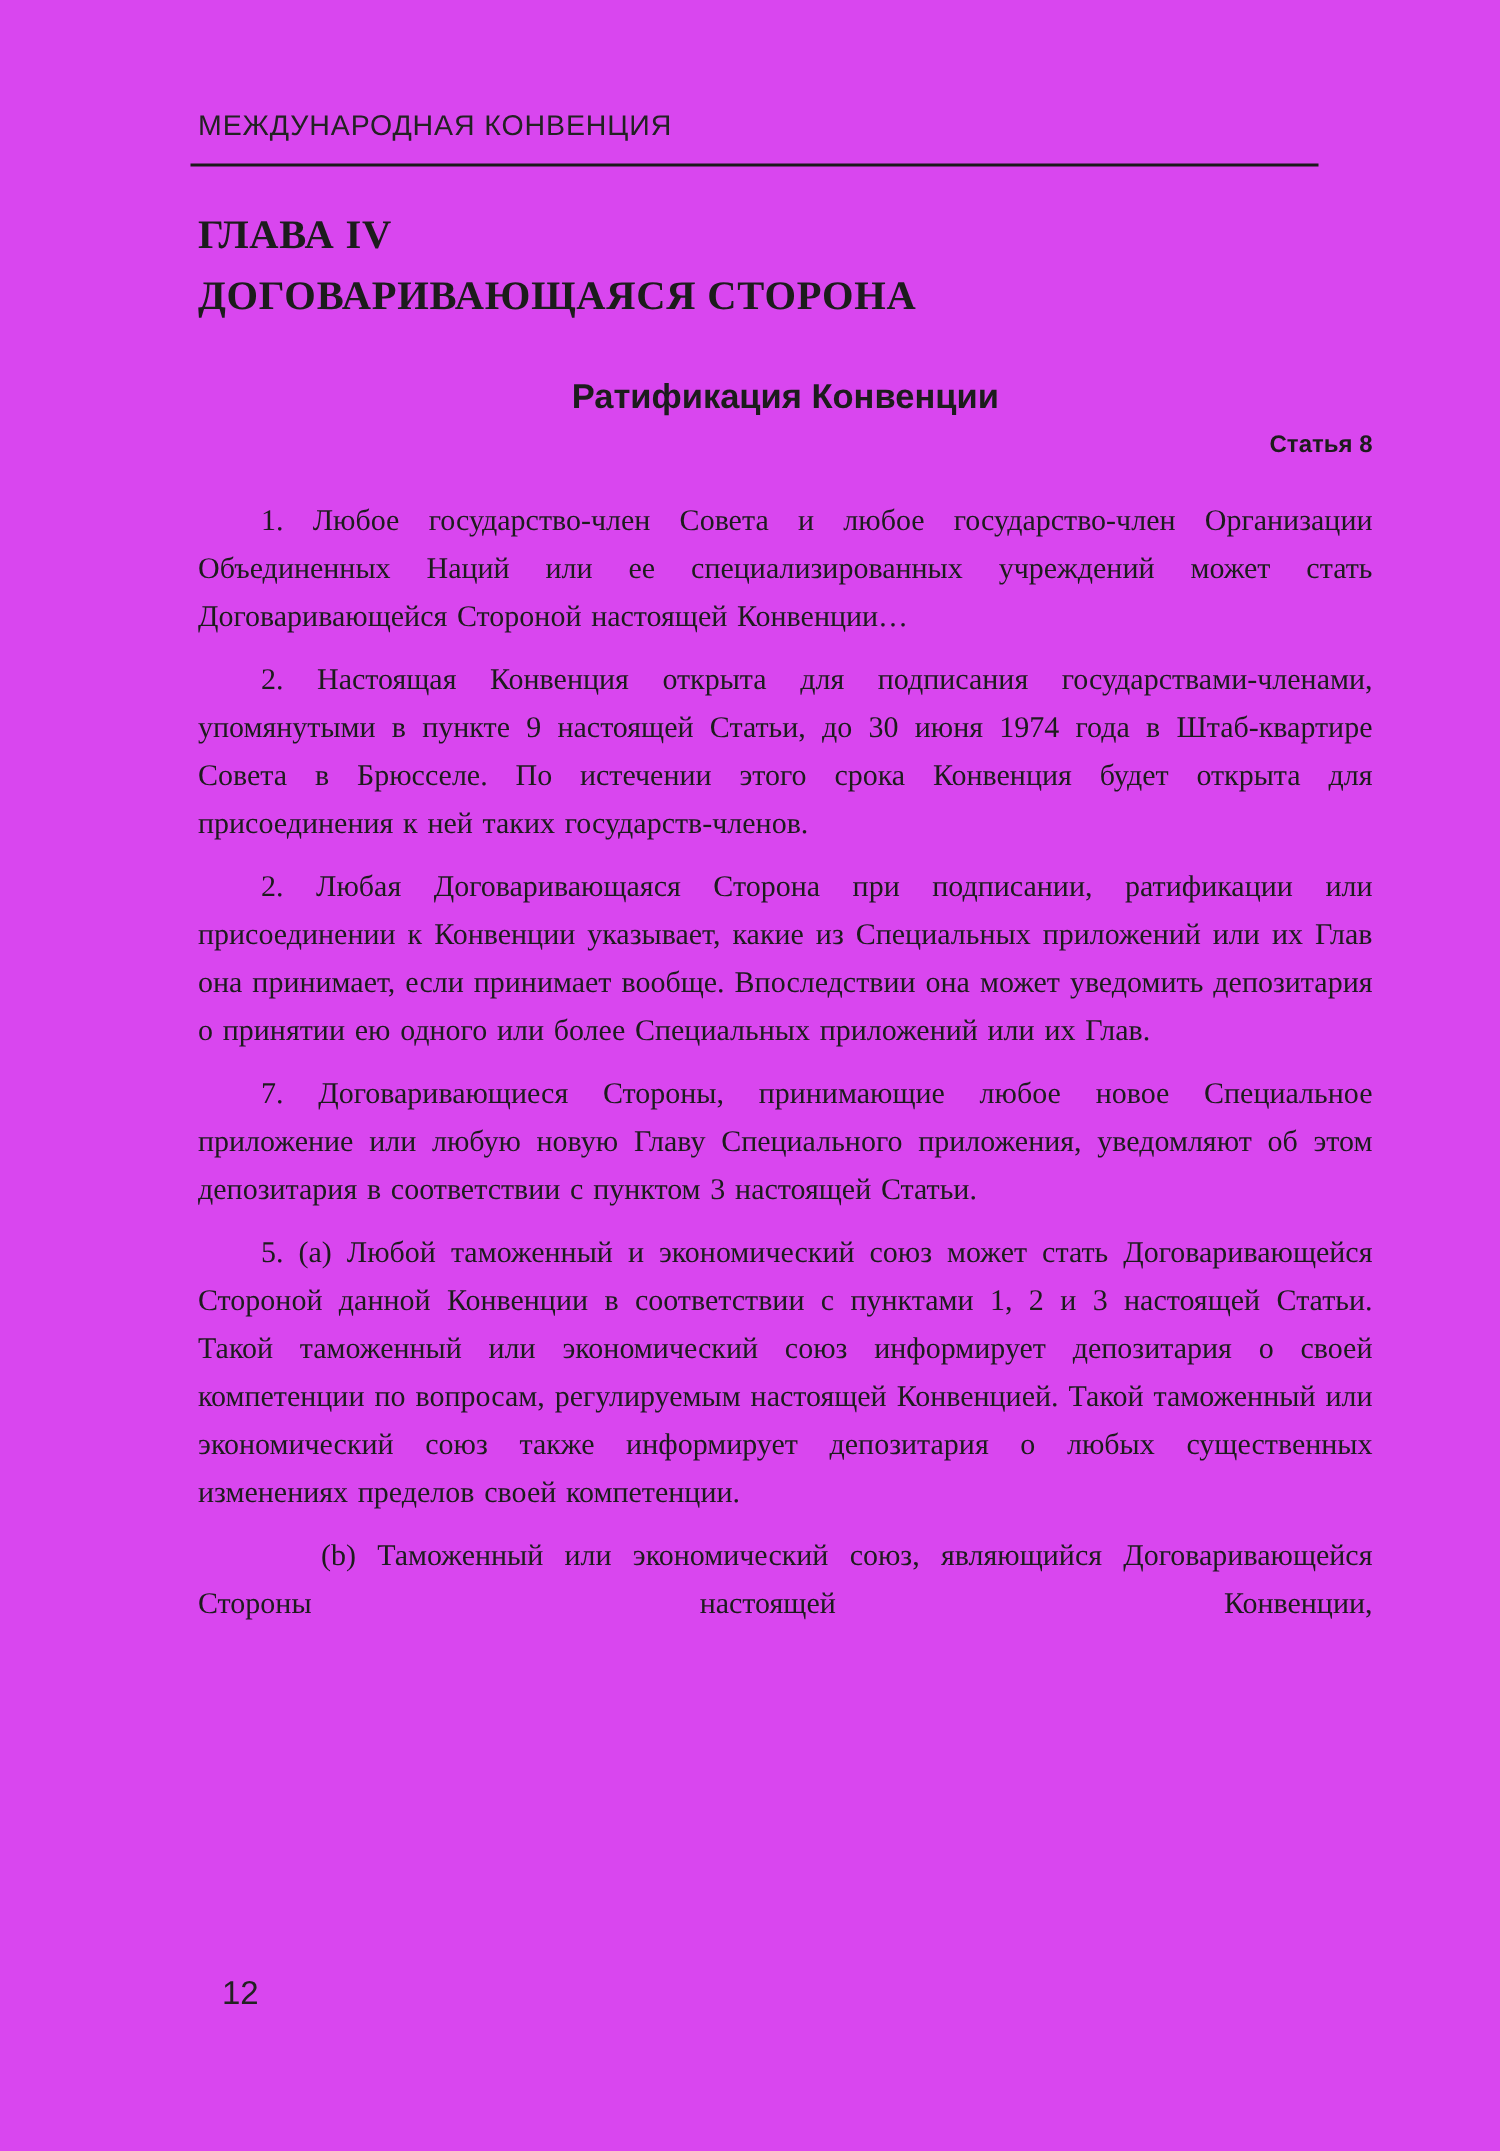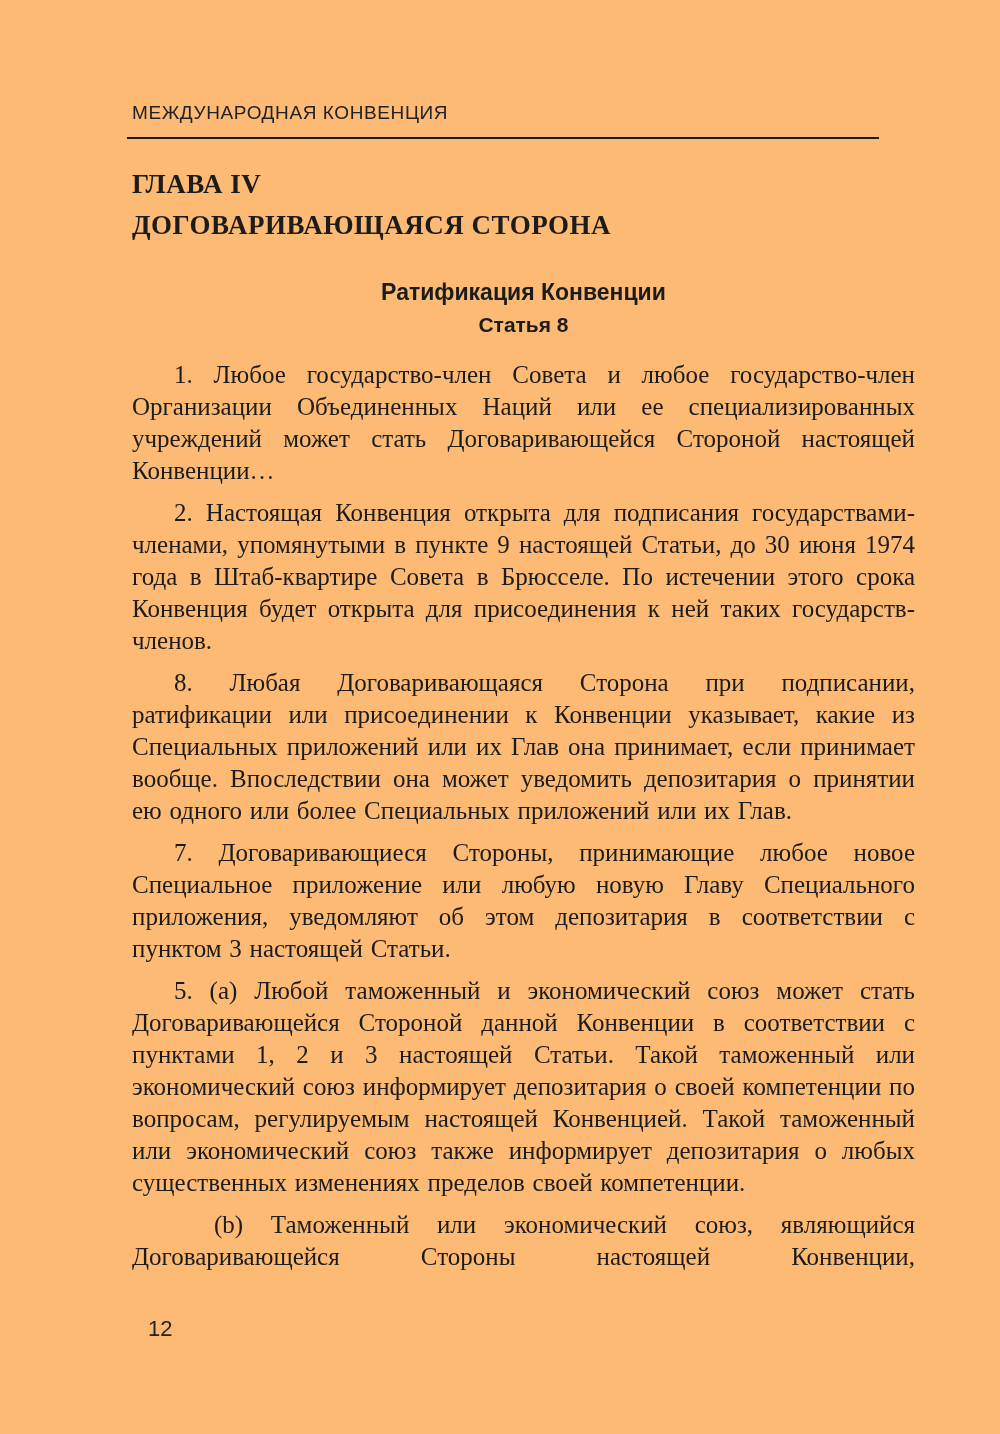--- a/index.html
+++ b/index.html
@@ -6,23 +6,23 @@
   html, body { margin: 0; padding: 0; }
   body {
     background: #d9d9d9;
     font-family: "Liberation Serif", serif;
   }
   .page {
     position: relative;
     width: 1000px;
     height: 1434px;
     margin: 0 auto;
-    background: #fdba74;
+    background: #d946ef;
     color: #1c1c1c;
-    padding: 102px 85px 0 132px;
+    padding: 74px 85px 0 132px;
     overflow: hidden;
   }
   .running-head {
     font-family: "Liberation Sans", sans-serif;
     font-size: 19px;
     letter-spacing: 0.6px;
     color: #222;
     margin-bottom: 13px;
   }
   .rule {
@@ -41,29 +41,29 @@
   .section-title {
     margin-top: 32px;
     text-align: center;
     font-family: "Liberation Sans", sans-serif;
     font-weight: bold;
     font-size: 23px;
     line-height: 28px;
   }
   .article-title {
     margin-top: 5px;
-    text-align: center;
+    text-align: right;
     font-family: "Liberation Sans", sans-serif;
     font-weight: bold;
-    font-size: 21px;
+    font-size: 16px;
     line-height: 28px;
   }
   .body-text {
     margin-top: 20px;
-    font-size: 25px;
+    font-size: 20px;
     line-height: 32px;
     text-align: justify;
     word-spacing: 1.5px;
   }
   .para {
     margin: 0 0 10px 0;
     text-indent: 42px;
   }
   .para-sub {
     text-indent: 82px;
@@ -94,21 +94,21 @@
     <div>ДОГОВАРИВАЮЩАЯСЯ СТОРОНА</div>
   </div>
 
   <div class="section-title">Ратификация Конвенции</div>
 
   <div class="article-title">Статья 8</div>
 
   <div class="body-text">
     <p class="para">1. Любое государство-член Совета и любое государство-член Организации Объединенных Наций или ее специализированных учреждений может стать Договаривающейся Стороной настоящей Конвенции…</p>
     <p class="para">2. Настоящая Конвенция открыта для подписания государствами-членами, упомянутыми в пункте 9 настоящей Статьи, до 30 июня 1974 года в Штаб-квартире Совета в Брюсселе. По истечении этого срока Конвенция будет открыта для присоединения к ней таких государств-членов.</p>
-    <p class="para">8. Любая Договаривающаяся Сторона при подписании, ратификации или присоединении к Конвенции указывает, какие из Специальных приложений или их Глав она принимает, если принимает вообще. Впоследствии она может уведомить депозитария о принятии ею одного или более Специальных приложений или их Глав.</p>
+    <p class="para">2. Любая Договаривающаяся Сторона при подписании, ратификации или присоединении к Конвенции указывает, какие из Специальных приложений или их Глав она принимает, если принимает вообще. Впоследствии она может уведомить депозитария о принятии ею одного или более Специальных приложений или их Глав.</p>
     <p class="para">7. Договаривающиеся Стороны, принимающие любое новое Специальное приложение или любую новую Главу Специального приложения, уведомляют об этом депозитария в соответствии с пунктом 3 настоящей Статьи.</p>
     <p class="para">5. (a) Любой таможенный и экономический союз может стать Договаривающейся Стороной данной Конвенции в соответствии с пунктами 1, 2 и 3 настоящей Статьи. Такой таможенный или экономический союз информирует депозитария о своей компетенции по вопросам, регулируемым настоящей Конвенцией. Такой таможенный или экономический союз также информирует депозитария о любых существенных изменениях пределов своей компетенции.</p>
     <p class="para para-sub">(b) Таможенный или экономический союз, являющийся Договаривающейся Стороны настоящей Конвенции,</p>
   </div>
 
   <div class="page-number">12</div>
 
 </div>
 
 </body></html>

